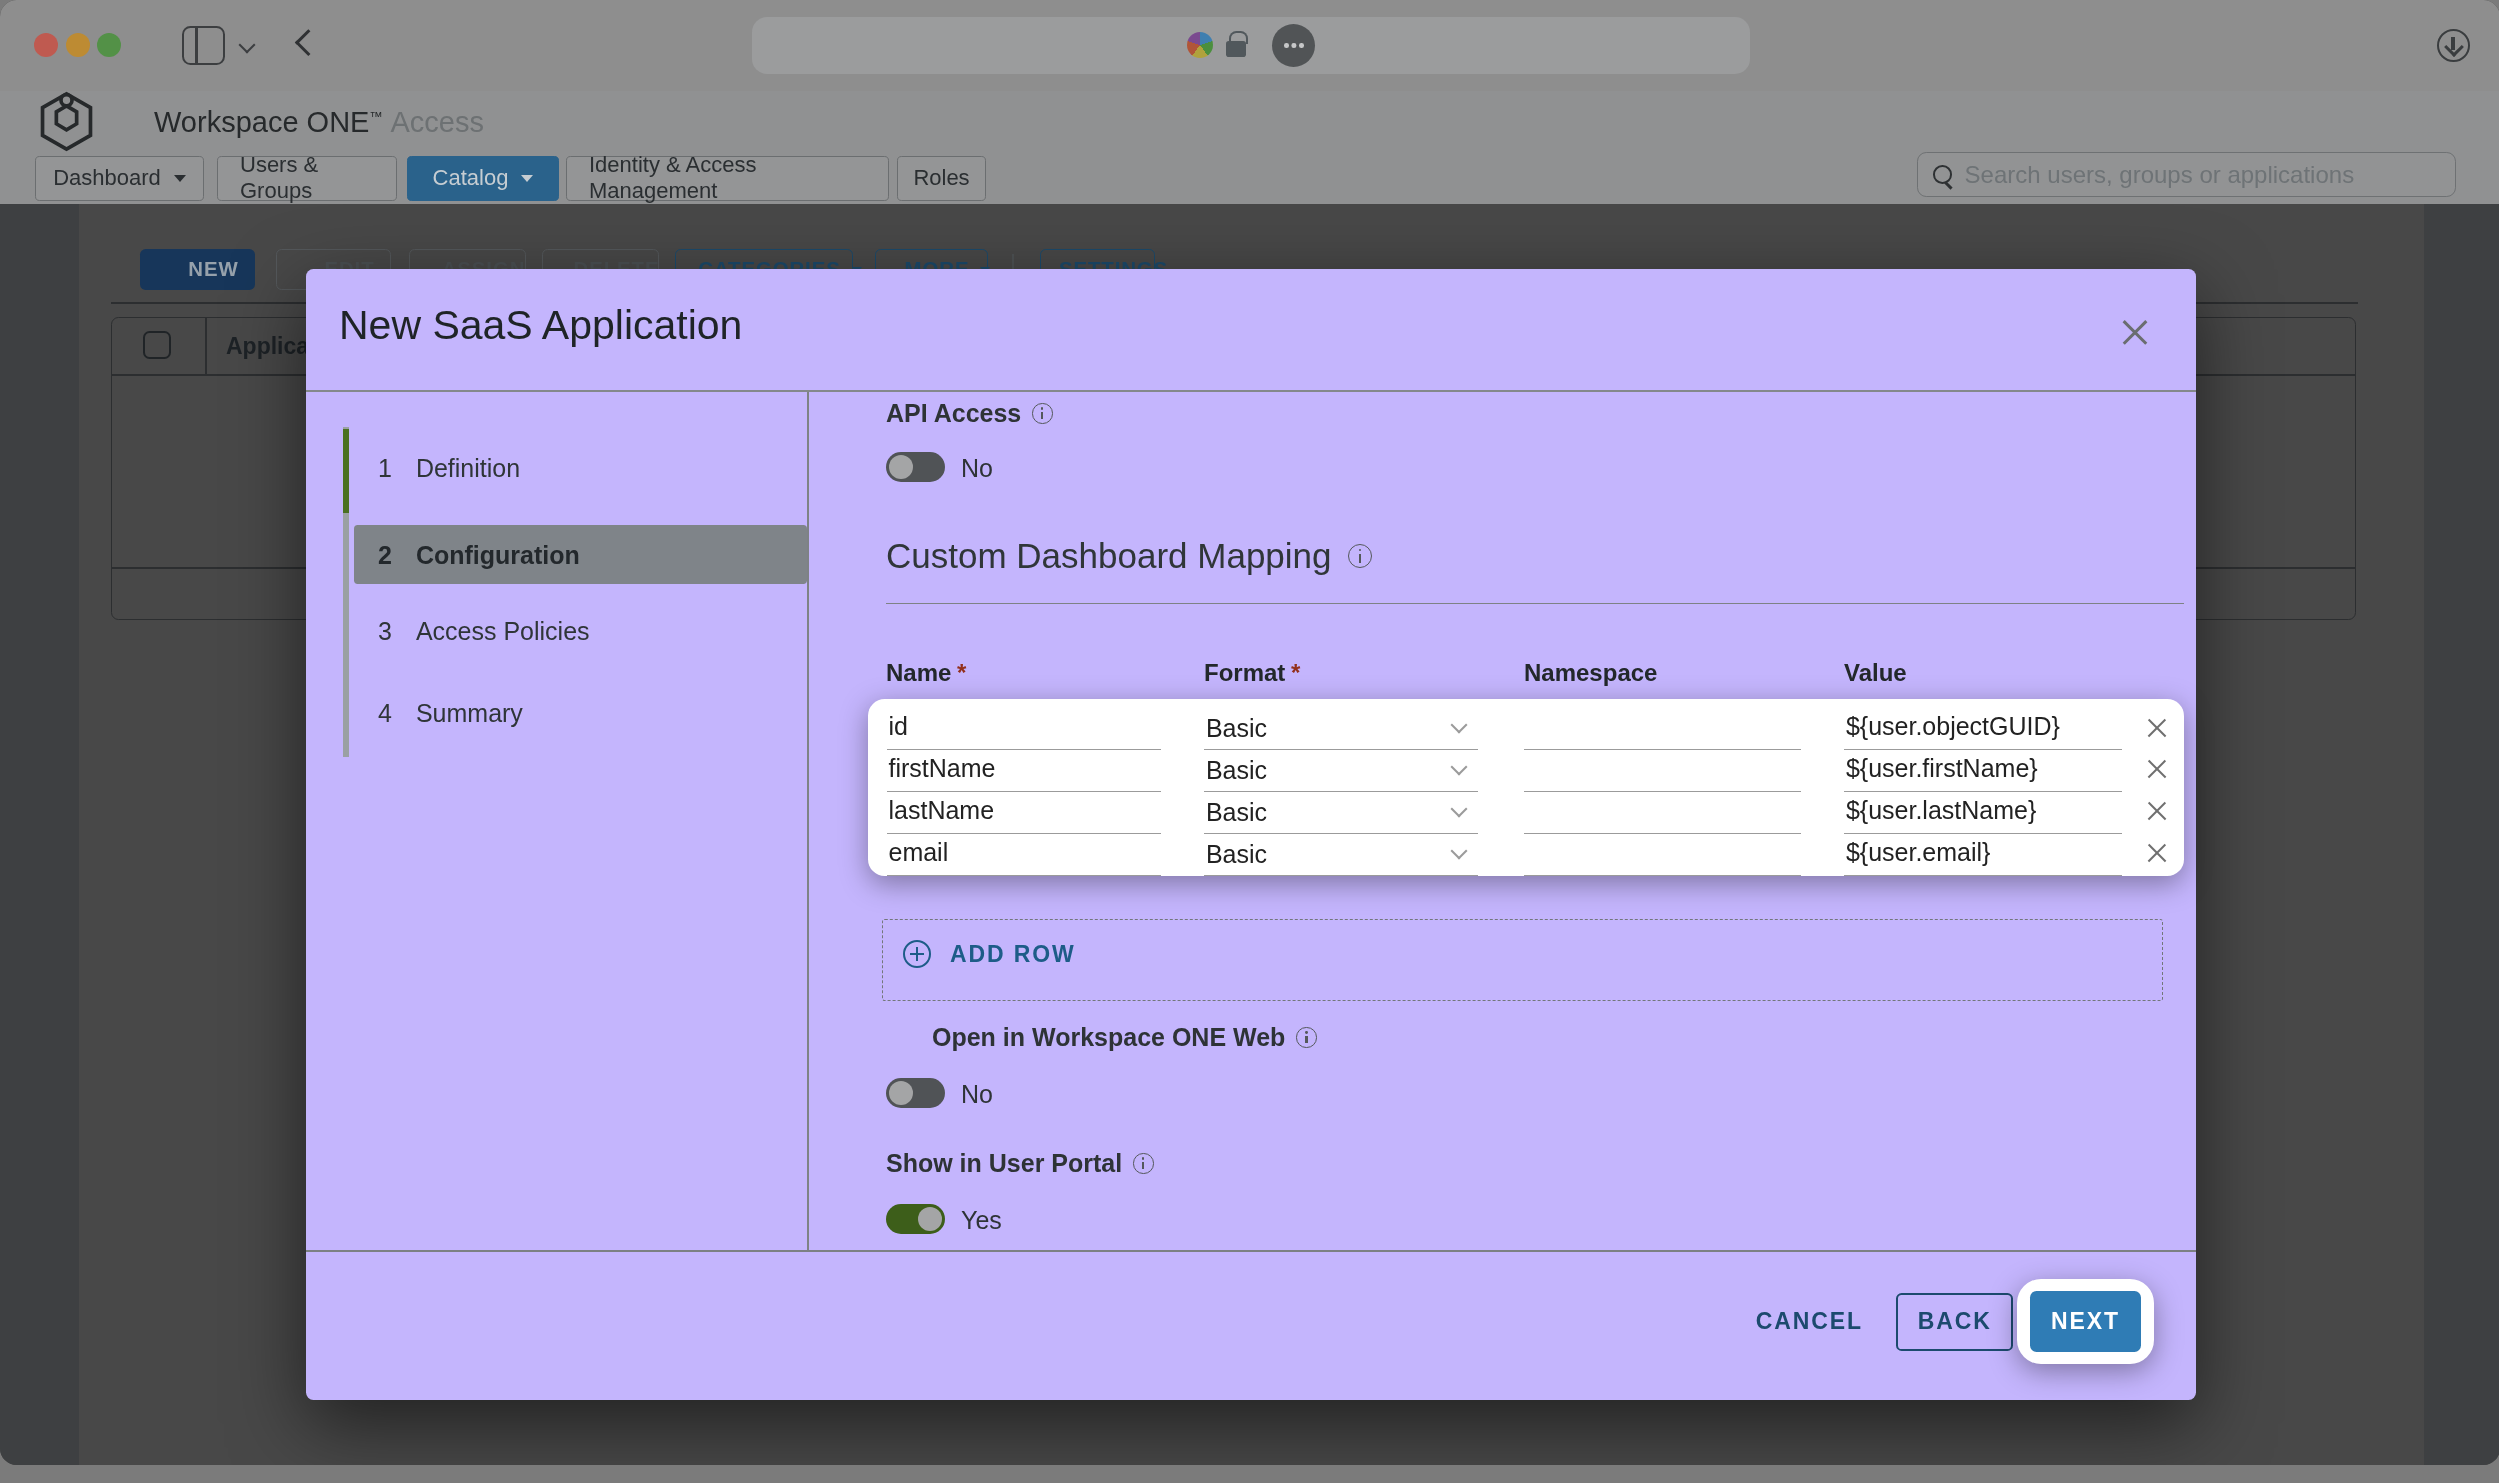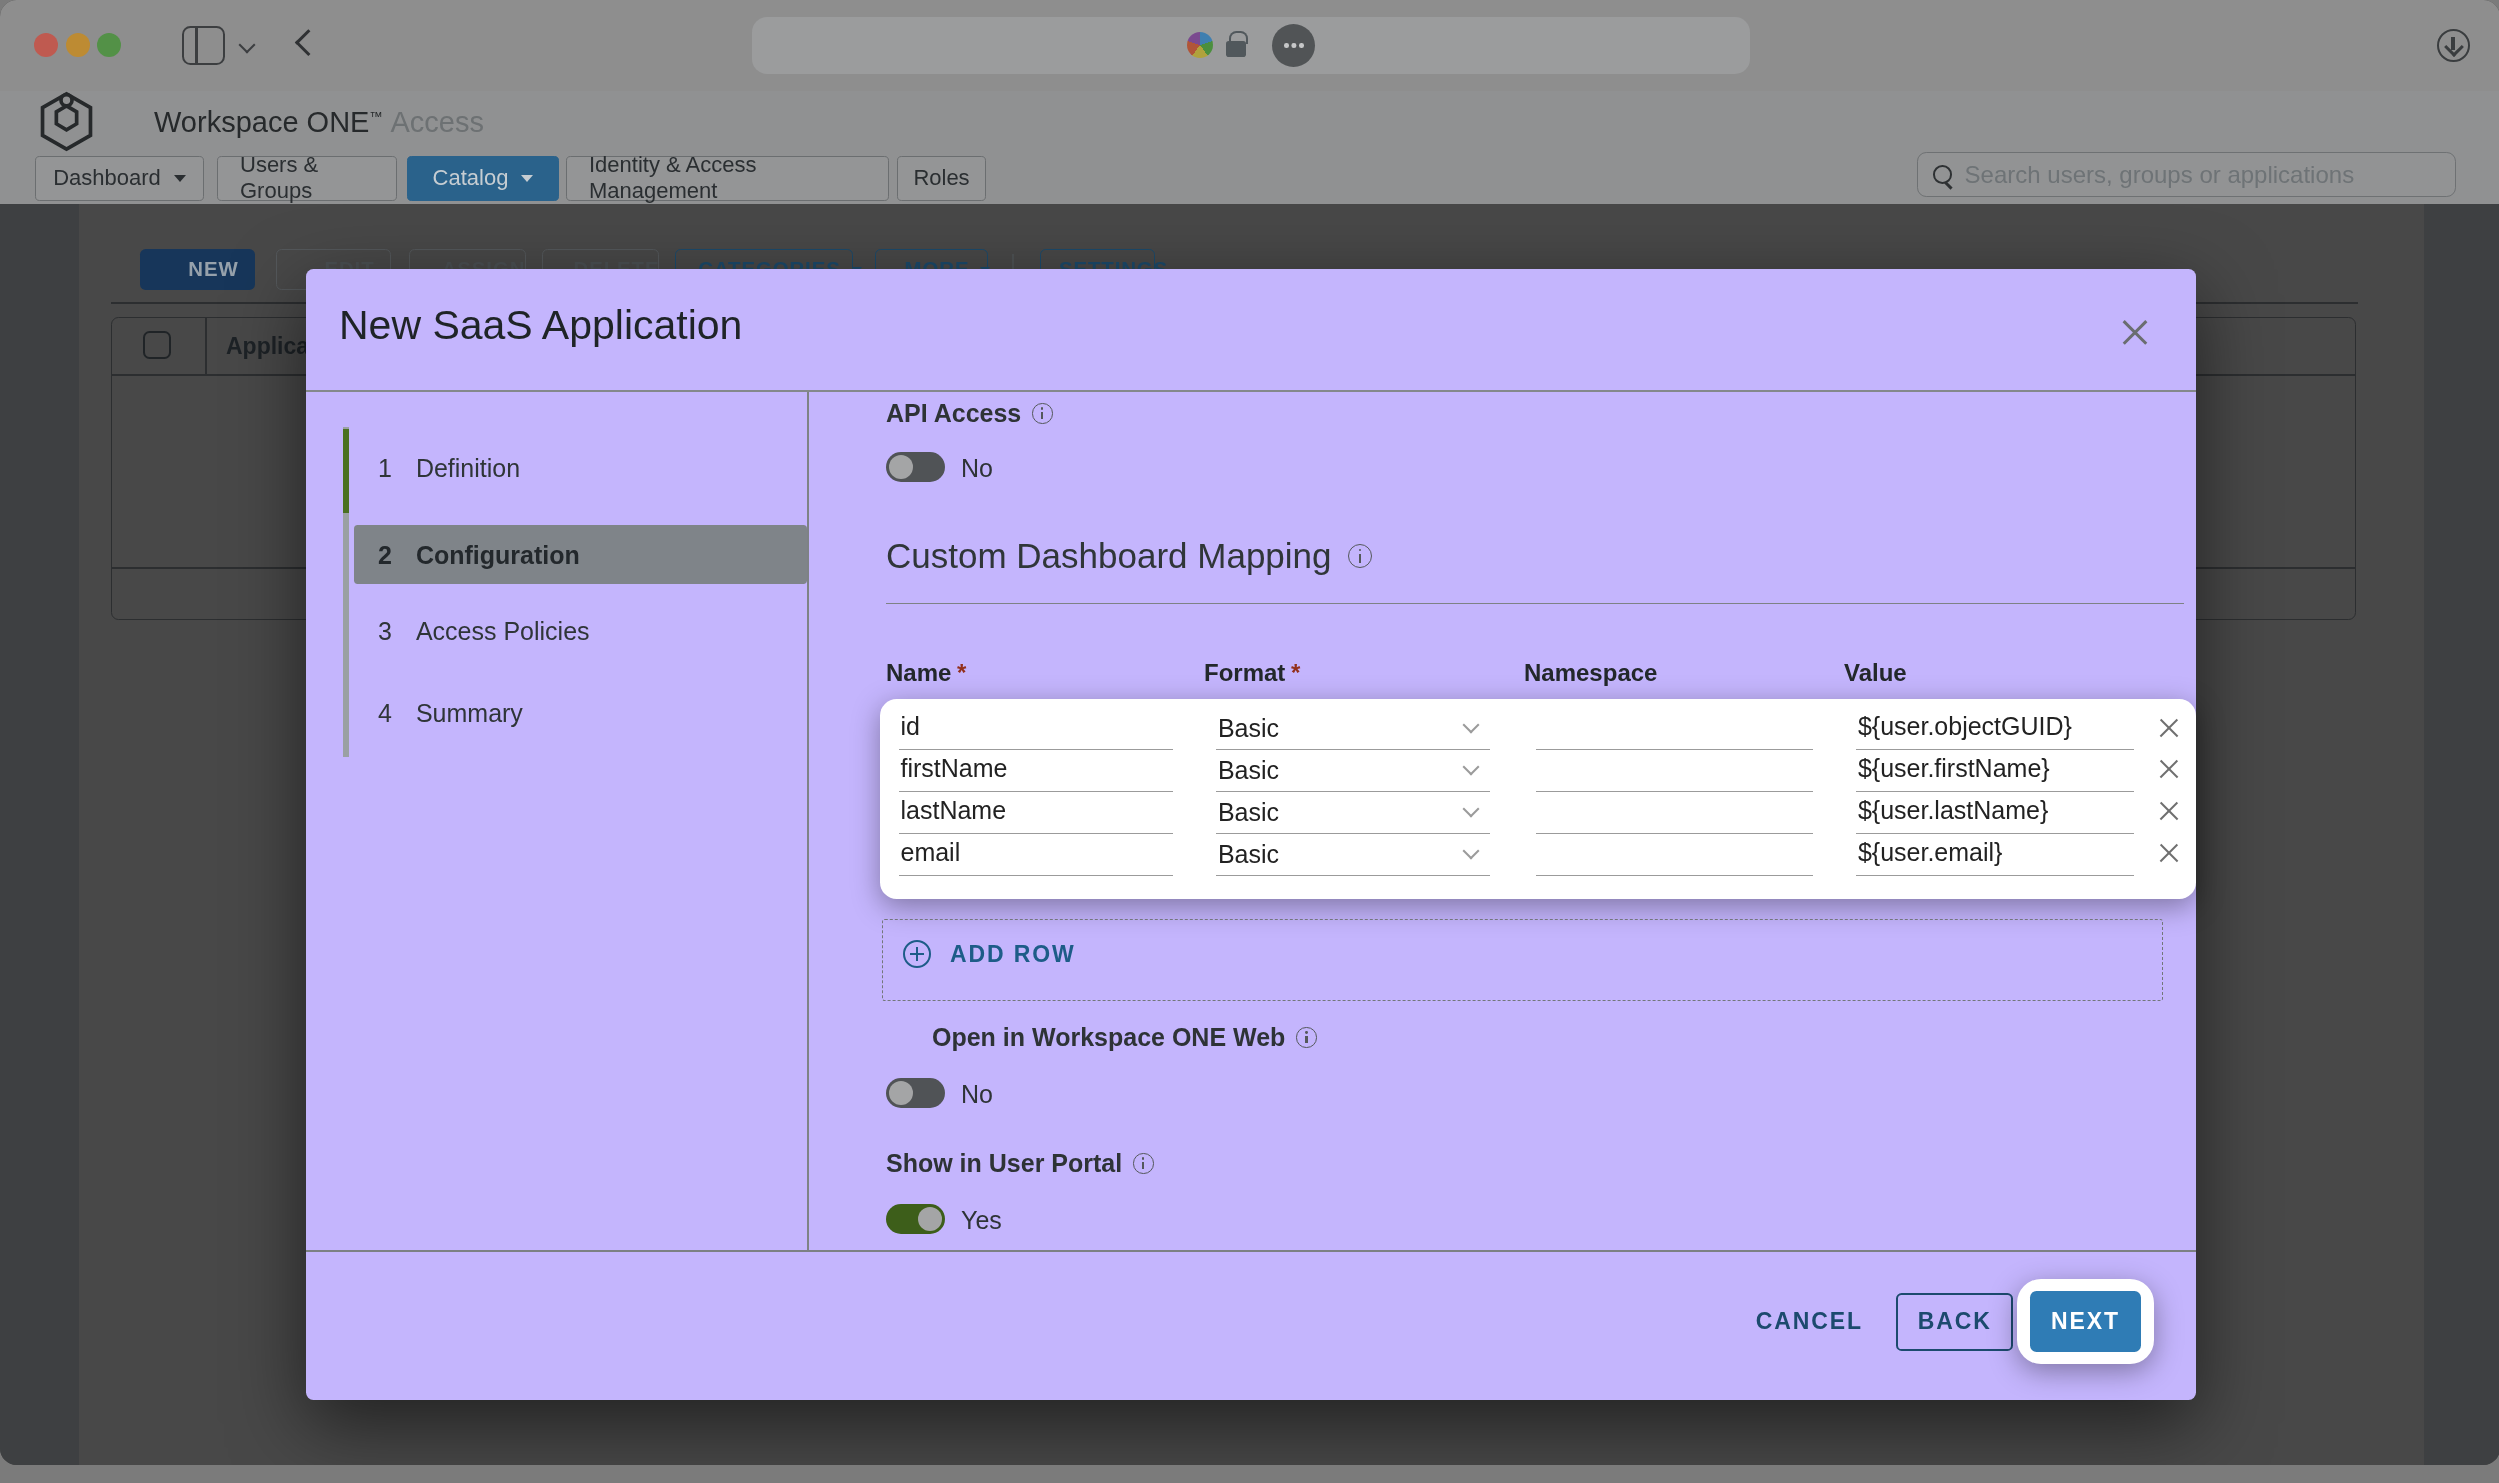--- a/index.html
+++ b/index.html
@@ -138,22 +138,22 @@
   .section-heading { position:absolute; font-size:35px; font-weight:300; color:#303639; display:flex;
               align-items:center; gap:16.7px; }
   .section-heading .info-ico { width:24px; height:24px; }
   .section-heading .info-ico::before { left:9.3px; top:3.7px; }
   .section-heading .info-ico::after { left:9.3px; top:9.3px; height:8.4px; }
   .map-divider { position:absolute; left:580px; top:334px; width:1298px; height:0.9px; background:#7e8285; }
   .colhead { position:absolute; top:390px; font-size:24px; font-weight:600; color:#23282b; }
   .req { color:#93301c; margin-left:5.6px; }
 
   
-  .rows-spotlight { position:absolute; left:562px; top:430px; width:1316px; height:200px; background:#ffffff;
-              border-radius:16.7px; box-shadow:0 7.4px 28px rgba(0,0,0,0.35);margin-left:12px; }
+  .rows-spotlight { position:absolute; left:562px; top:430px; width:1316px; height:177px; background:#ffffff;
+              border-radius:16.7px; box-shadow:0 7.4px 28px rgba(0,0,0,0.35); }
   .map-row { position:absolute; left:0; width:100%; height:42px; }
   .map-row .cell-input { position:absolute; top:0; height:42px; border:none; outline:none; background:transparent;
               border-bottom:1.9px solid #9b9b9b; font-family:"Liberation Sans", sans-serif; font-size:25px;
               color:#222222; padding:0 1.9px 3.7px 1.9px; }
   .c-name { left:18.6px; width:274px; }
   .c-ns { left:656px; width:277px; }
   .c-value { left:976px; width:278px; }
   .fmt-select { position:absolute; left:336px; top:0; width:274px; height:42px; border-bottom:1.9px solid #9b9b9b;
               font-size:25px; color:#222222; }
   .fmt-select .fmt-text { position:absolute; left:1.9px; top:5.6px; }

